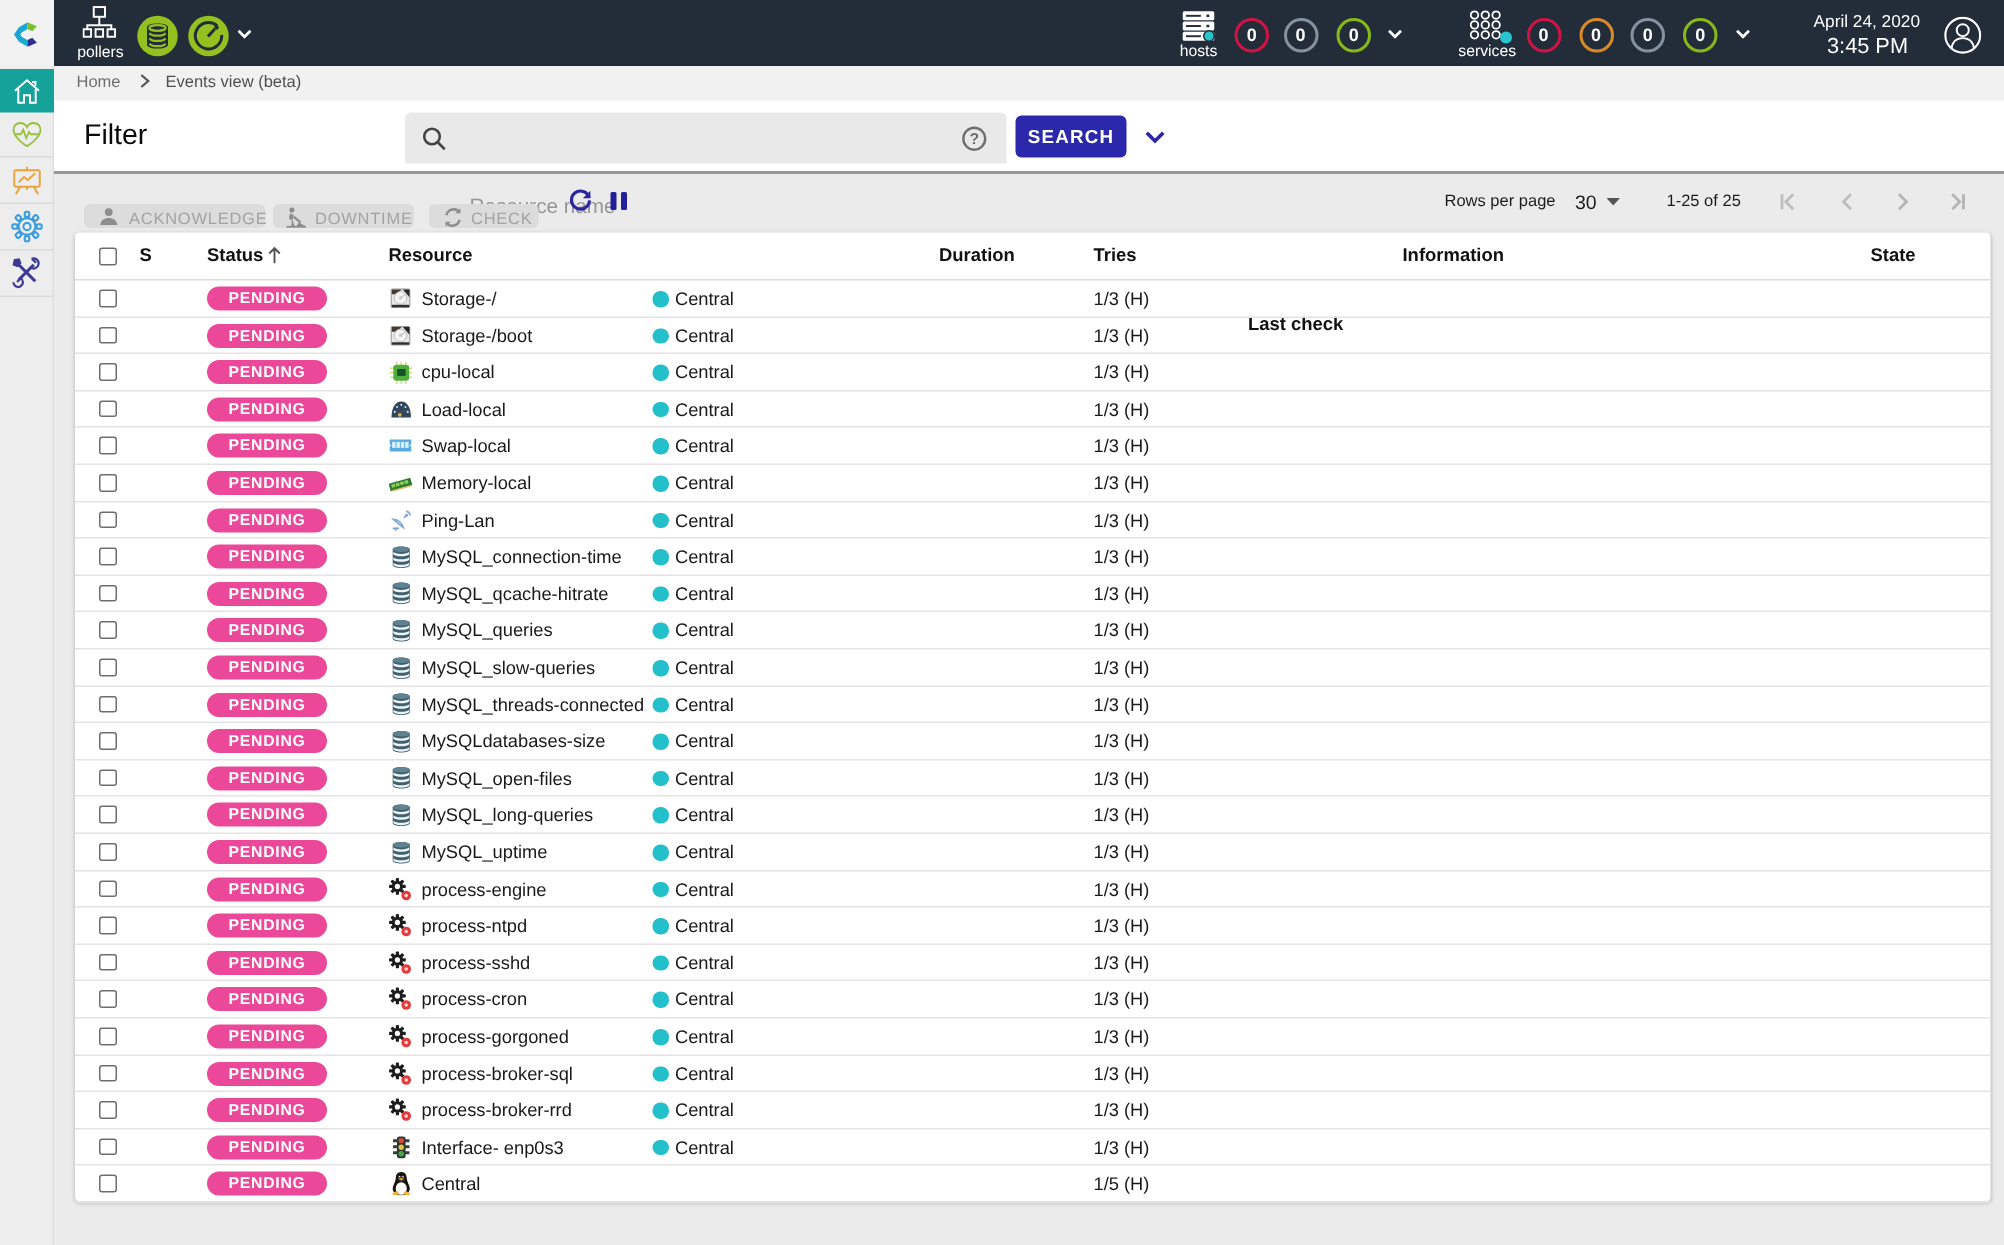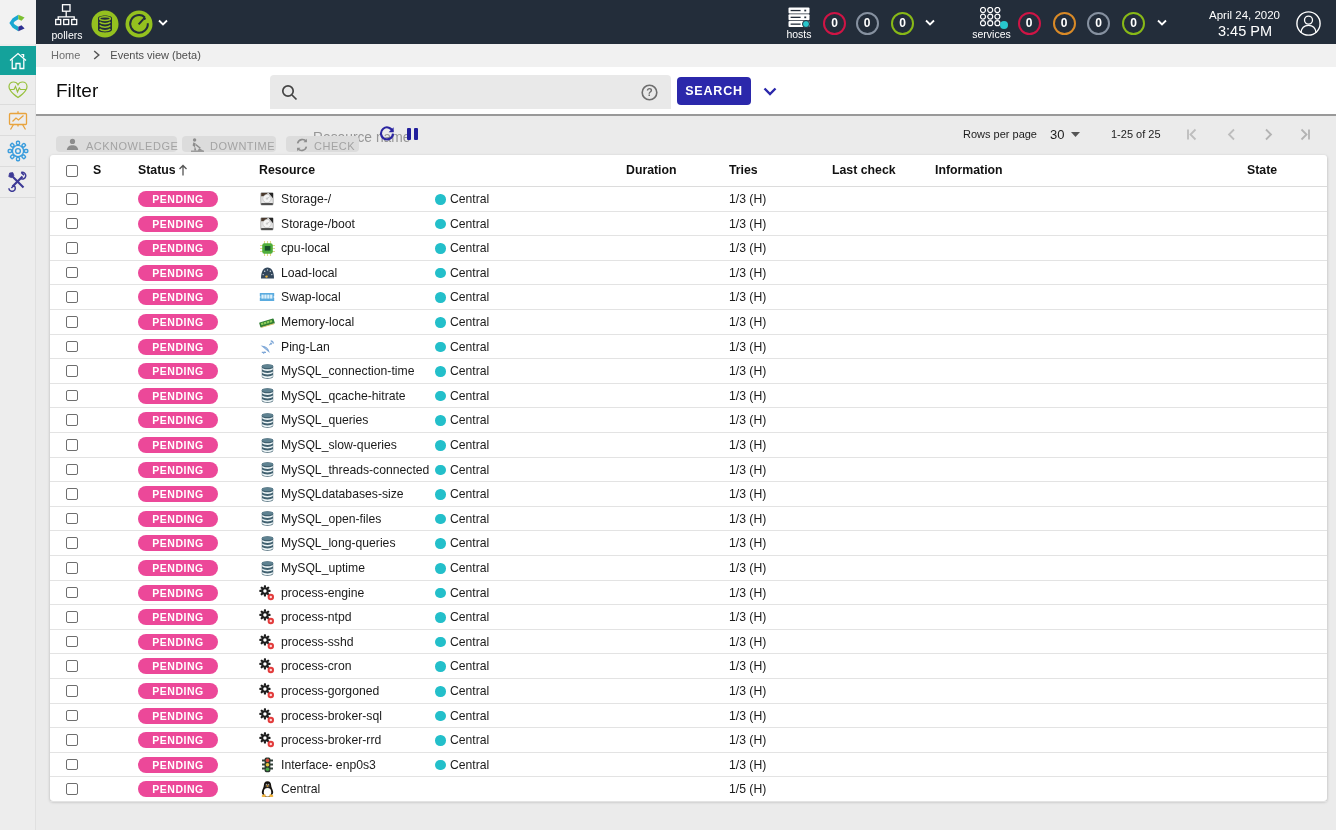--- a/index.html
+++ b/index.html
@@ -260,21 +260,21 @@
       <path d="M10 1.5v10M2.5 1.5 L7.5 6.5 L2.5 11.5"></path>
     </g>
   </svg>
 <div id="card">
 <div class="cb" style="left:16px;top:10px;"></div>
 <div class="hdr" style="left:43px;">S</div>
 <div class="hdr" style="left:88px;">Status</div>
 <div class="hdr" style="left:209px;">Resource</div>
 <div class="hdr" style="left:576px;">Duration</div>
 <div class="hdr" style="left:679px;">Tries</div>
-<div class="hdr" style="left:782px;">Last check</div>
+<div class="hdr" style="left:782px;margin-top:46px;">Last check</div>
 <div class="hdr" style="left:885px;">Information</div>
 <div class="hdr" style="left:1197px;">State</div>
 <svg style="position:absolute;left:127px;top:9px" width="12" height="13" viewBox="0 0 12 13">
       <path d="M6 1.5v10M2.5 5 L6 1.5 L9.5 5" stroke="#555" stroke-width="1.3" fill="none"></path>
     </svg>
 <div style="position:absolute;left:0;top:31px;width:1277px;height:1px;background:#dcdcdc;"></div>
 <div class="row" style="top:32.0px;">
       <div class="cb" style="left:16px;top:6px;"></div>
       <div class="chip">PENDING</div>
       <div class="ricon">

